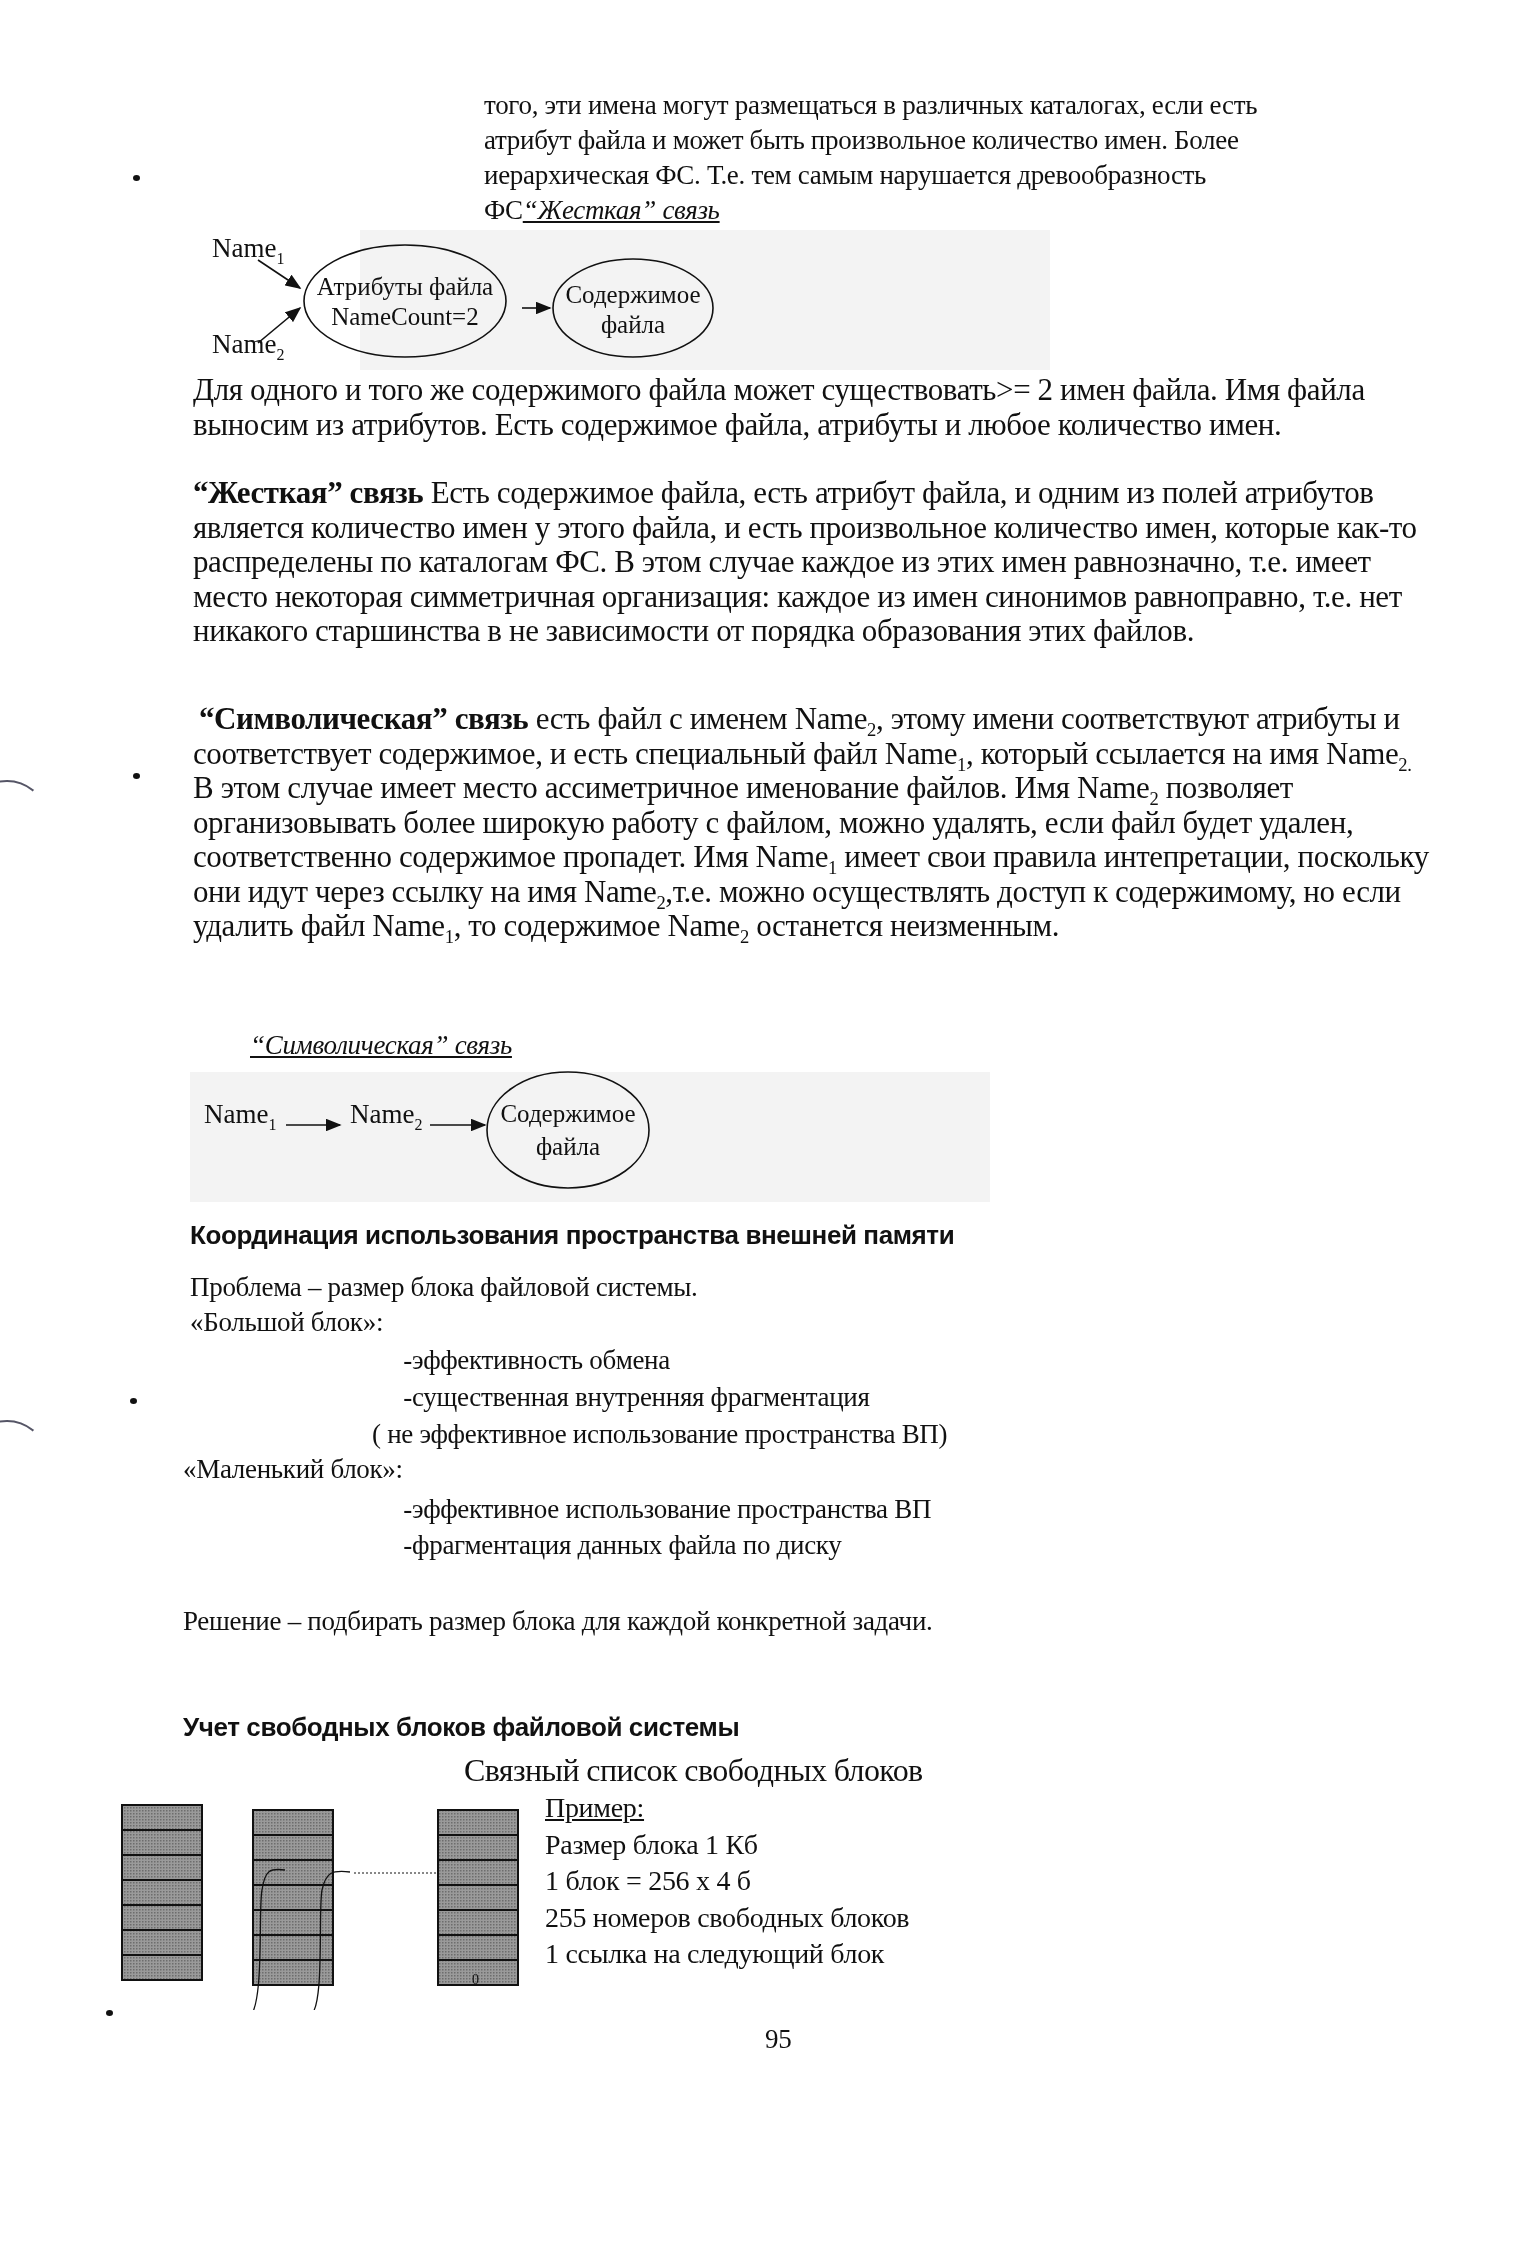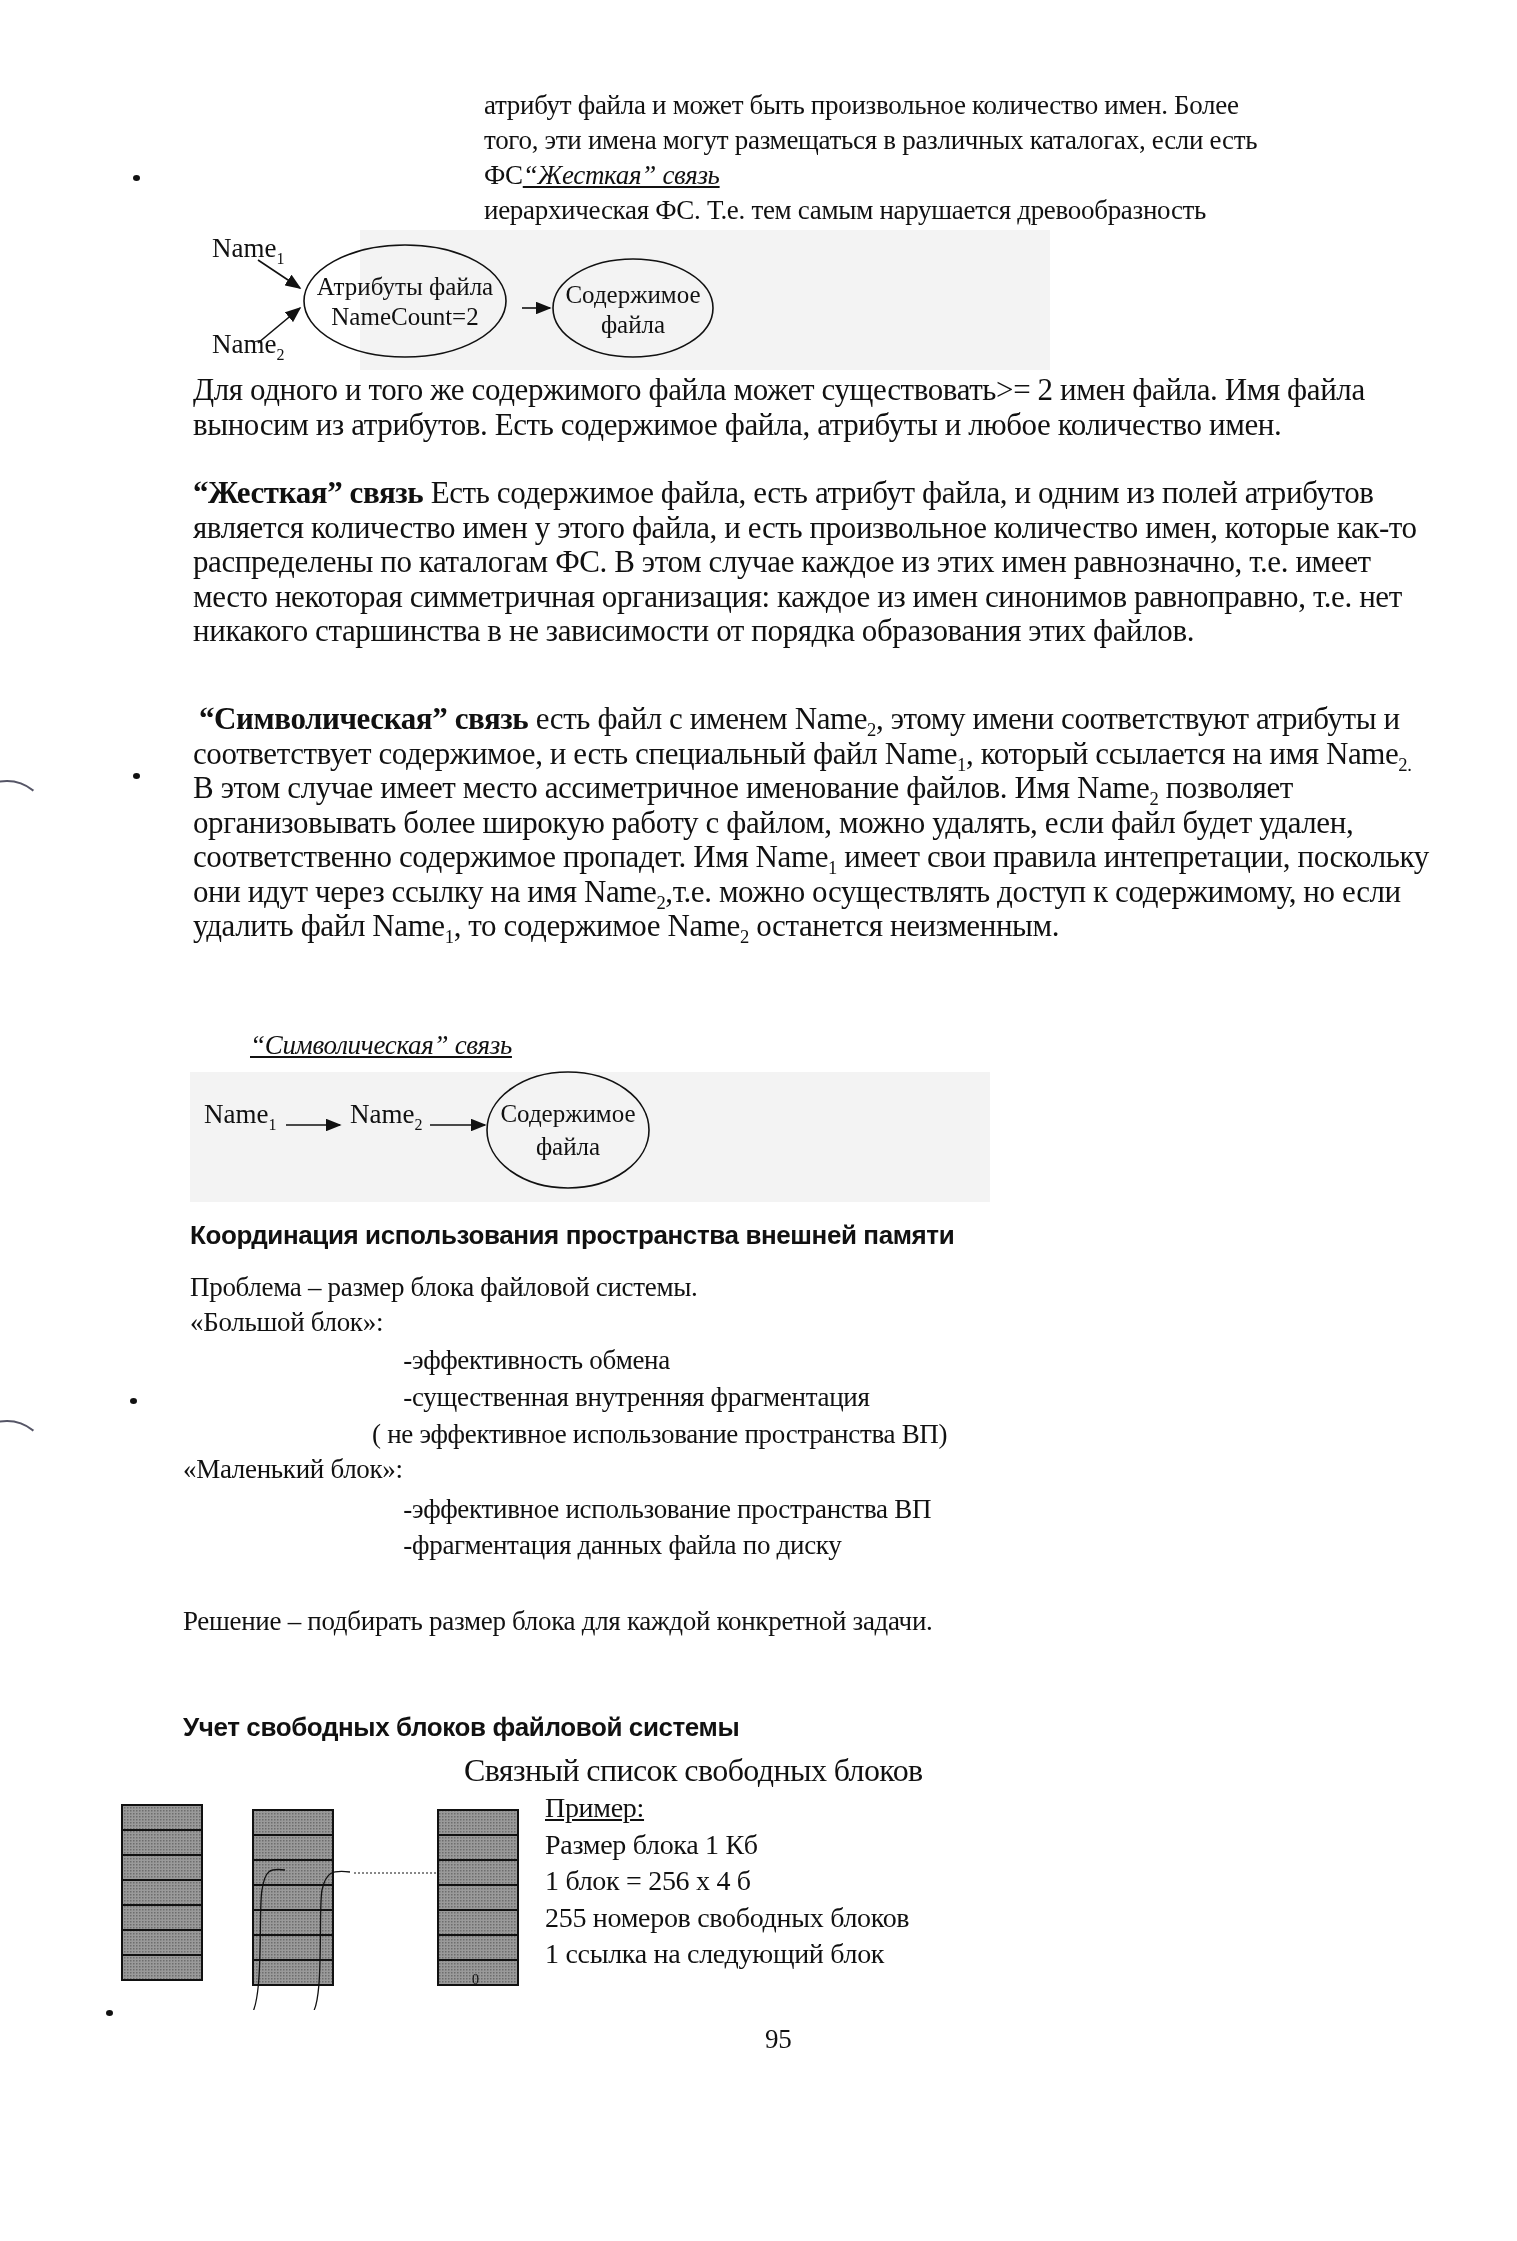--- a/index.html
+++ b/index.html
@@ -22,26 +22,26 @@
 <body>
 
 <div class="hole" style="left:-30px; top:780px; width:70px; height:60px;"></div>
 <div class="hole" style="left:-30px; top:1420px; width:70px; height:60px;"></div>
 <div class="dot" style="left:133px; top:175px;"></div>
 <div class="dot" style="left:133px; top:773px;"></div>
 <div class="dot" style="left:130px; top:1398px;"></div>
 <div class="dot" style="left:106px; top:2010px;"></div>
 
 <div class="abs p" style="left:484px; top:88px; width:990px; line-height:35px;">
+  <div>того, эти имена могут размещаться в различных каталогах, если есть</div>
   <div>атрибут файла и может быть произвольное количество имен. Более</div>
-  <div>того, эти имена могут размещаться в различных каталогах, если есть</div>
+  <div>иерархическая ФС. Т.е. тем самым нарушается древообразность</div>
   <div>
     <span>ФС</span><span class="it-u">“Жесткая” связь</span>
   </div>
-  <div>иерархическая ФС. Т.е. тем самым нарушается древообразность</div>
 </div>
 
 <div class="shade" style="left:360px; top:230px; width:690px; height:140px;"></div>
 <svg class="abs" style="left:200px; top:225px;" width="850" height="150">
   <defs>
     <marker id="ah" markerWidth="10" markerHeight="8" refX="9" refY="4" orient="auto">
       <path d="M0,0 L10,4 L0,8 z" fill="#111"></path>
     </marker>
   </defs>
   <text x="12" y="32" font-size="27"><tspan>Name</tspan><tspan font-size="16" dy="7">1</tspan></text>

